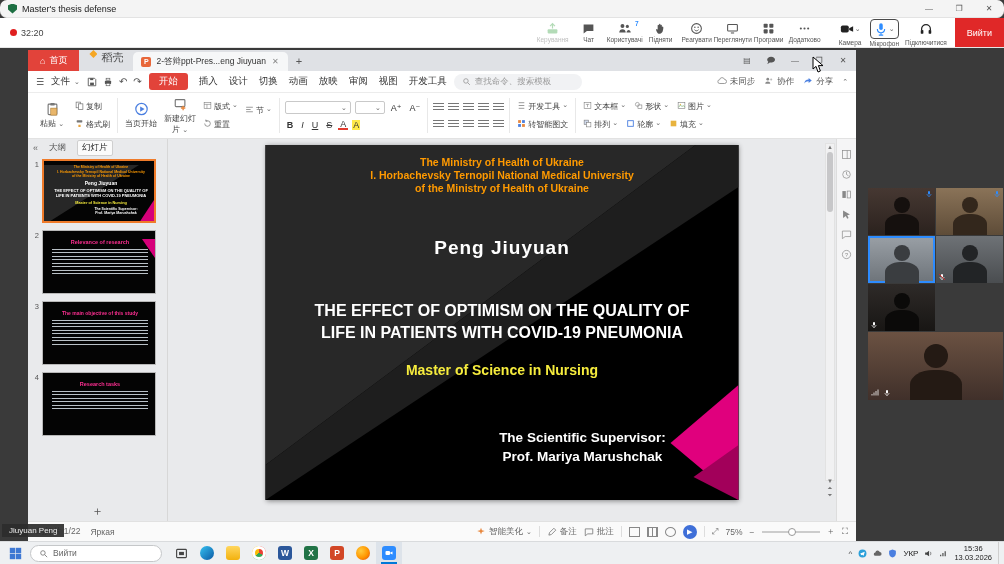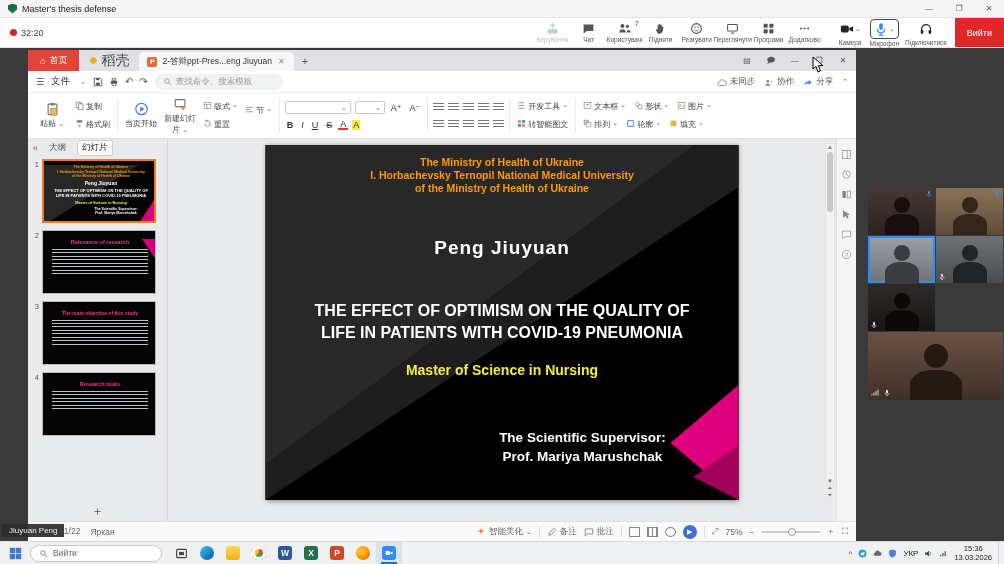--- a/index.html
+++ b/index.html
@@ -1,21 +1,21 @@
 <!DOCTYPE html>
 <html><head>
 <meta charset="utf-8">
 <style>
   * { margin:0; padding:0; box-sizing:border-box; }
   html,body { width:1004px; height:564px; overflow:hidden; }
   body { font-family:"Liberation Sans","DejaVu Sans",sans-serif; background:#3a3a3a; position:relative; color:#333; }
   svg { display:block; }
 
   
-  .zoom-titlebar { position:absolute; top:0; left:0; width:1004px; height:18px; background:#f4f4f4; border-bottom:1px solid #e3e3e3; display:flex; align-items:center; justify-content:space-between; z-index:40; }
+  .zoom-titlebar { position:absolute; top:0; left:0; width:1004px; height:18px; background:#f4f4f4; border-bottom:1px solid #e3e3e3; display:flex; align-items:center; justify-content:space-between; z-index:40;border-radius:7px; }
   .zt-left { display:flex; align-items:center; gap:5px; padding-left:8px; font-size:9px; color:#222; }
   .shield { width:9px; height:10px; background:#1d6f42; clip-path:polygon(50% 0,100% 18%,100% 60%,50% 100%,0 60%,0 18%); }
   .zt-controls { display:flex; height:100%; }
   .ztc { width:30px; height:100%; display:flex; align-items:center; justify-content:center; font-size:8px; color:#555; }
 
   
   .zoom-toolbar { position:absolute; top:18px; left:0; width:1004px; height:30px; background:#fff; border-bottom:1px solid #e6e6e6; display:flex; align-items:center; z-index:40; }
   .rec { display:flex; align-items:center; gap:4px; margin-left:10px; font-size:9px; color:#444; }
   .rec-dot { width:7px; height:7px; border-radius:50%; background:#e02020; }
   .zb-items { display:flex; margin-left:auto; align-items:center; }
@@ -34,40 +34,40 @@
   .leave-btn { height:100%; background:#e02828; color:#fff; font-size:9px; display:flex; align-items:center; padding:0 12px; cursor:pointer; }
 
   
   .share-bg { position:absolute; top:48px; left:0; width:1004px; height:493px; background:#3a3a3a; }
 
   
   .wps { position:absolute; left:28px; top:50px; width:828px; height:491px; background:#fff; display:flex; flex-direction:column; font-size:9px; z-index:10; }
 
   .wps-tabbar { height:21px; background:#dfe1e5; display:flex; align-items:stretch; flex-shrink:0; }
   .tab-home { background:#e2433a; color:#fff; display:flex; align-items:center; gap:4px; padding:0 12px; font-size:9px; }
-  .tab-docer { display:flex; align-items:center; gap:4px; padding:0 10px; color:#444; font-size:14px; }
+  .tab-docer { display:flex; align-items:flex-start; gap:4px; padding:0 10px; color:#444; font-size:11px; }
   .docer-ic { width:8px; height:8px; background:#f5a623; clip-path:polygon(50% 0,100% 50%,50% 100%,0 50%); }
   .tab-doc { background:#f6f7f8; border-radius:5px 5px 0 0; margin-top:2px; display:flex; align-items:center; gap:5px; padding:0 8px; font-size:8.5px; color:#333; max-width:190px; }
   .ppt-ic { width:10px; height:10px; background:#e8673a; color:#fff; font-size:7px; font-weight:bold; display:flex; align-items:center; justify-content:center; border-radius:2px; flex-shrink:0; }
   .tab-x { color:#888; font-size:8px; padding:0 1px; }
   .tab-add { display:flex; align-items:center; padding:0 8px; color:#555; font-size:11px; }
   .tabbar-right { margin-left:auto; display:flex; align-items:center; gap:2px; padding-right:2px; }
   .tbr-ic { width:22px; height:17px; display:flex; align-items:center; justify-content:center; color:#555; font-size:8px; }
 
   .wps-menubar { height:22px; display:flex; align-items:center; gap:7px; padding:0 8px; border-bottom:1px solid #ececec; flex-shrink:0; }
-  .file-menu { display:flex; align-items:center; gap:10px; font-size:9.5px; color:#333; }
+  .file-menu { display:flex; align-items:center; gap:4px; font-size:9.5px; color:#333; }
   .qa { display:flex; gap:6px; color:#555; align-items:center; }
   .qa svg { width:10px; height:10px; }
   .qa .uarr { font-size:10px; line-height:10px; }
   .menu-tabs { display:flex; gap:11px; align-items:center; font-size:9.5px; color:#333; white-space:nowrap; }
   .mtab.active { background:#e2433a; color:#fff; padding:2px 10px; border-radius:3px; }
   .cmd-search { display:flex; align-items:center; gap:4px; background:#f1f2f4; border-radius:9px; padding:2px 8px; color:#9a9a9a; font-size:8.5px; width:128px; flex-shrink:1; overflow:hidden; white-space:nowrap; }
   .cmd-search svg { width:9px; height:9px; flex-shrink:0; }
   .menu-right { margin-left:auto; display:flex; align-items:center; gap:9px; color:#555; font-size:8.5px; white-space:nowrap; }
-  .mr-item { display:flex; align-items:flex-end; gap:3px; }
+  .mr-item { display:flex; align-items:flex-start; gap:3px; }
   .mr-item svg { width:10px; height:10px; }
 
   
   .ribbon { height:46px; display:flex; align-items:stretch; gap:3px; padding:2px 6px; border-bottom:1px solid #e2e2e2; flex-shrink:0; overflow:hidden; }
   .rb-big { width:36px; display:flex; flex-direction:column; align-items:center; justify-content:center; gap:2px; font-size:8px; color:#444; text-align:center; flex-shrink:0; }
   .rb-big svg { width:15px; height:14px; }
   .rb-col { display:flex; flex-direction:column; justify-content:space-evenly; flex-shrink:0; }
   .rb-small { display:flex; align-items:flex-start; gap:2px; font-size:8px; color:#444; padding:0 2px; white-space:nowrap; }
   .rb-small svg { width:9px; height:9px; }
   .rsep { width:1px; background:#e8e8e8; margin:3px 2px; flex-shrink:0; }
@@ -337,20 +337,31 @@
           <rect x="5" y="2" width="5" height="3" fill="#555"></rect>
         </svg>
       <svg viewBox="0 0 16 16">
           <rect x="3" y="6" width="10" height="5" rx="1" fill="#555"></rect>
           <rect x="5" y="2" width="6" height="3" fill="none" stroke="#555"></rect>
           <rect x="5" y="10" width="6" height="4" fill="#fff" stroke="#555"></rect>
         </svg>
       <span class="uarr">↶</span>
       <span class="uarr">↷</span>
     </span>
+    <div class="menu-tabs">
+      <span class="mtab active">开始</span>
+      <span class="mtab">插入</span>
+      <span class="mtab">设计</span>
+      <span class="mtab">切换</span>
+      <span class="mtab">动画</span>
+      <span class="mtab">放映</span>
+      <span class="mtab">审阅</span>
+      <span class="mtab">视图</span>
+      <span class="mtab">开发工具</span>
+    </div>
     <div class="cmd-search">
       <svg viewBox="0 0 16 16">
           <circle cx="7" cy="7" r="4" fill="none" stroke="#999" stroke-width="1.5"></circle>
           <path d="M10 10l4 4" stroke="#999" stroke-width="1.5"></path>
         </svg>
       <span>查找命令、搜索模板</span>
     </div>
     <div class="menu-right">
       <span class="mr-item">
         <svg viewBox="0 0 16 16">

